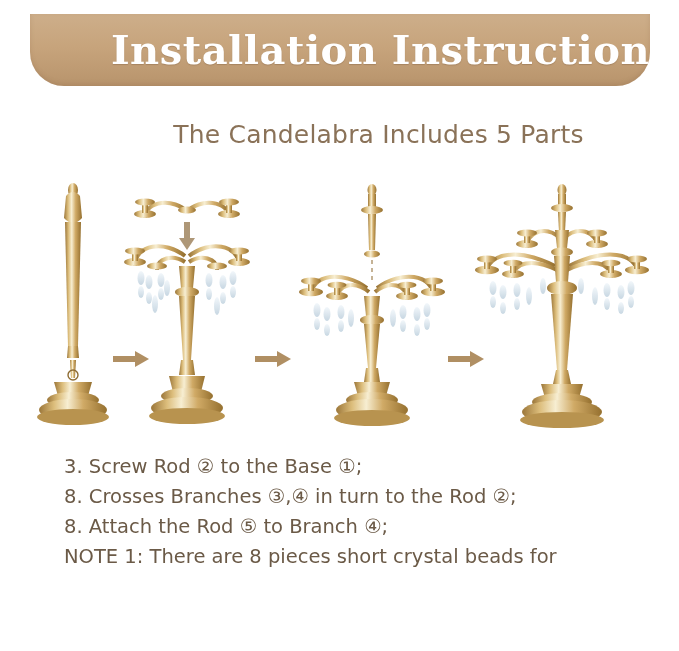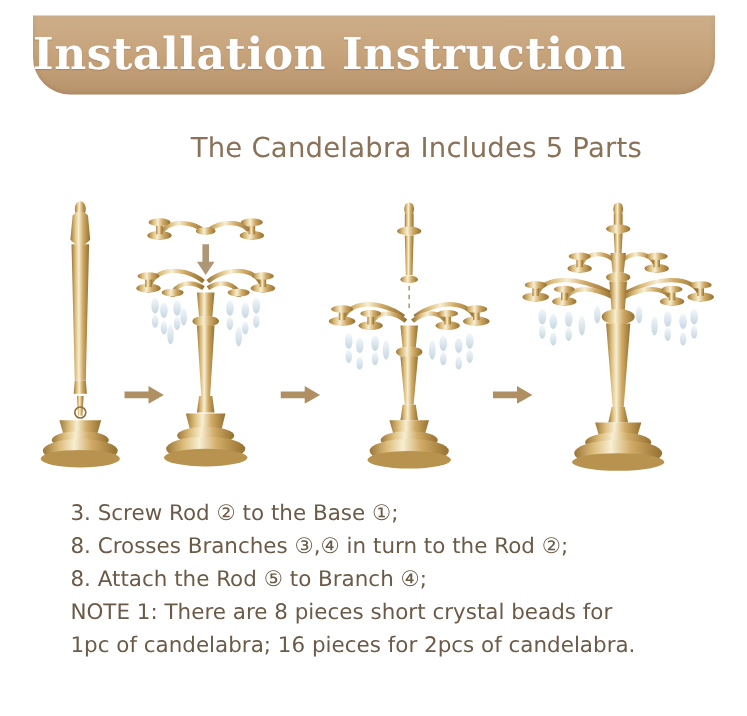--- a/index.html
+++ b/index.html
@@ -26,21 +26,21 @@
     position: absolute;
     left: 30px;
     top: 14px;
     width: 620px;
     height: 72px;
     border-radius: 0 0 34px 34px;
     background: linear-gradient(180deg, #cdae8a 0%, #c7a47c 45%, #b8946c 100%);
     box-shadow: inset 0 -2px 4px rgba(140,105,70,0.25);
     display: flex;
     align-items: center;
-    justify-content: flex-start;
+    justify-content: flex-end;
     overflow: hidden;
   }
   .header-title {
     font-family: "DejaVu Serif", serif;
     font-weight: bold;
     font-size: 40px;
     color: #ffffff;
     letter-spacing: 0.5px;
     line-height: 1;
     text-shadow: 0 1px 1px rgba(120,90,60,0.35);
@@ -374,16 +374,15 @@
       <ellipse cx="107" cy="250" rx="42" ry="8" fill="#b8934f"></ellipse>
     </svg>
 
   </div>
 
   <div class="instructions">
     <div class="line">3. Screw Rod ② to the Base ①;</div>
     <div class="line">8. Crosses Branches ③,④ in turn to the Rod ②;</div>
     <div class="line">8. Attach the Rod ⑤ to Branch ④;</div>
     <div class="note-line">NOTE 1: There are 8 pieces short crystal beads for</div>
-    <div class="note-line">1pc of candelabra; 16 pieces for 2pcs of candelabra.</div>
   </div>
 
 </div>
 
 </body></html>

